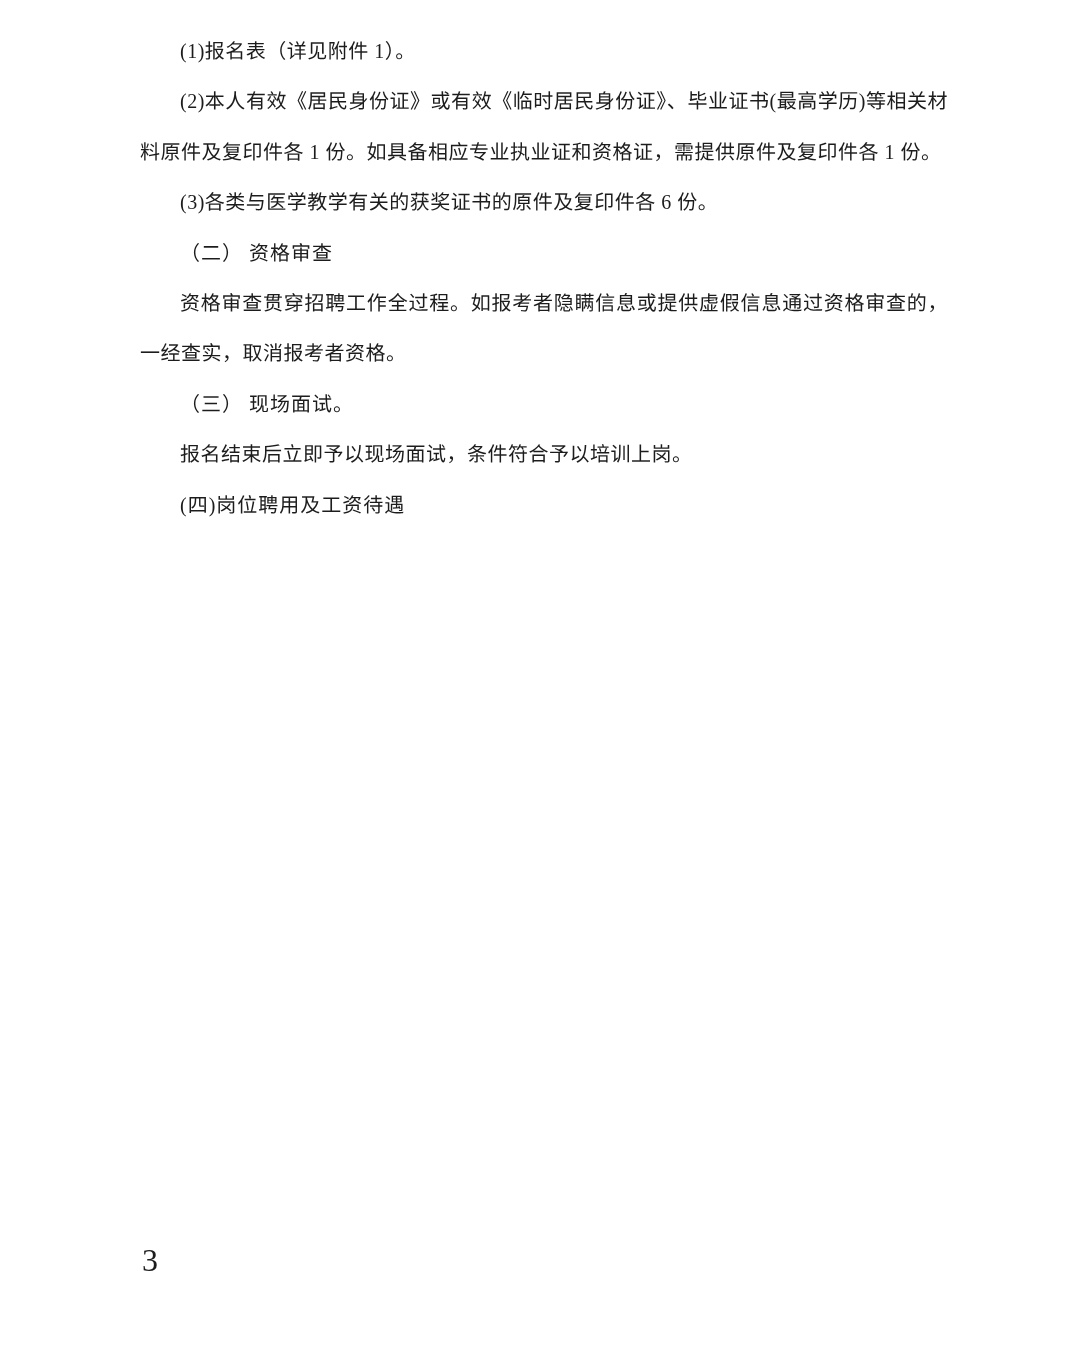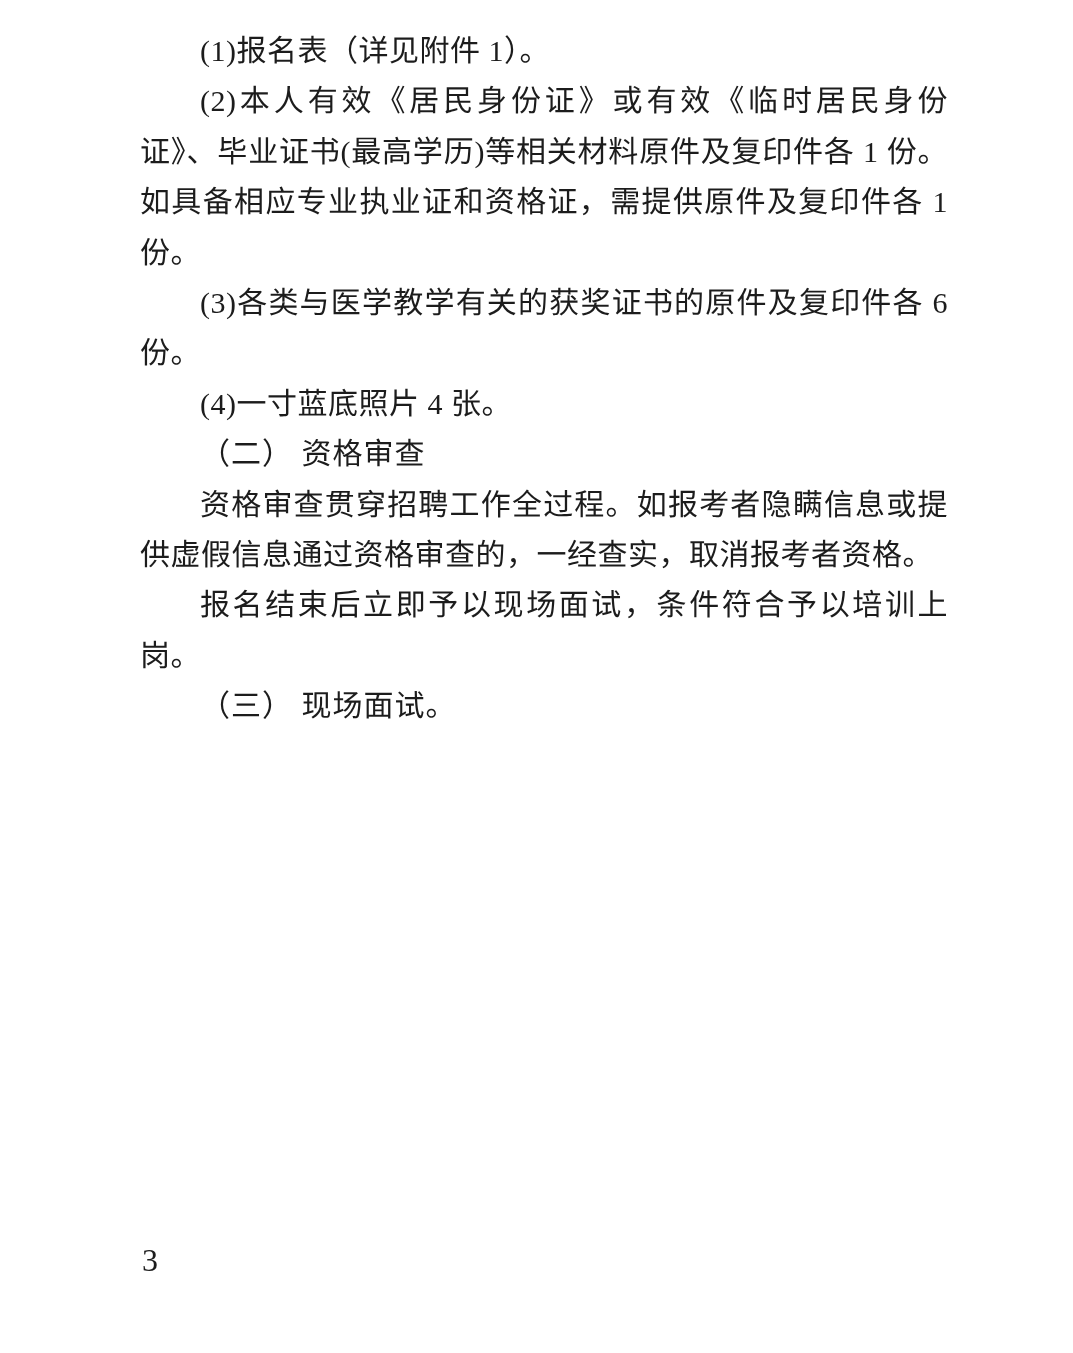--- a/index.html
+++ b/index.html
@@ -17,21 +17,21 @@
     color: #1c1c1c;
   }
   .content {
     position: absolute;
     left: 140px;
     top: 26px;
     width: 808px;
   }
   .para {
     margin: 0;
-    font-size: 30px;
+    font-size: 20px;
     line-height: 50.4px;
     text-indent: 2em;
     text-align: justify;
     text-align-last: left;
     letter-spacing: 0.5px;
     font-weight: 400;
   }
   .para.heading {
     font-weight: 400;
     letter-spacing: 1px;
@@ -46,20 +46,20 @@
   }
 </style>
 </head>
 <body>
 
 <div class="page">
   <div class="content">
     <p class="para">(1)报名表（详见附件 1）。</p>
     <p class="para">(2)本人有效《居民身份证》或有效《临时居民身份证》、毕业证书(最高学历)等相关材料原件及复印件各 1 份。如具备相应专业执业证和资格证，需提供原件及复印件各 1 份。</p>
     <p class="para">(3)各类与医学教学有关的获奖证书的原件及复印件各 6 份。</p>
-    <p class="para">(4)一寸蓝底照片 4 张。</p>
     <p class="para heading">（二） 资格审查</p>
     <p class="para">资格审查贯穿招聘工作全过程。如报考者隐瞒信息或提供虚假信息通过资格审查的，一经查实，取消报考者资格。</p>
+    <p class="para heading">（三） 现场面试。</p>
     <p class="para">报名结束后立即予以现场面试，条件符合予以培训上岗。</p>
-    <p class="para heading">（三） 现场面试。</p>
+    <p class="para heading">(四)岗位聘用及工资待遇</p>
   </div>
   <div class="page-number">3</div>
 </div>
 
 </body></html>

